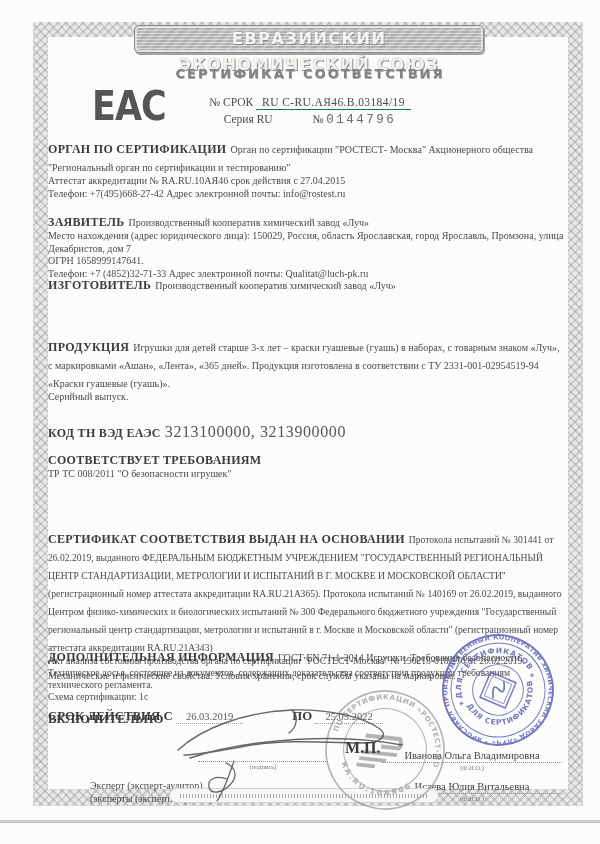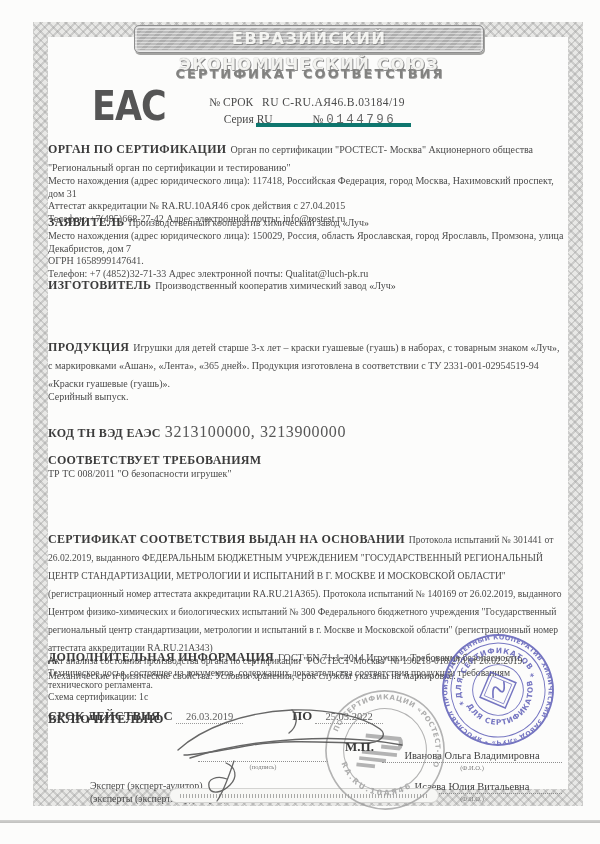--- a/index.html
+++ b/index.html
@@ -23,21 +23,21 @@
   .halftone::after{content:"";position:absolute;inset:0;border-radius:inherit;
     background:repeating-linear-gradient(0deg,rgba(252,252,251,.5) 0 1px,rgba(252,252,251,0) 1px 3px);
     pointer-events:none;}
   .eac{position:absolute;left:92px;top:82px;width:60px;
     font-family:"DejaVu Sans",sans-serif;font-weight:bold;font-size:38px;color:#555;
     transform:scale(.92,1.08);transform-origin:left top;letter-spacing:-1px;}
   .title{position:absolute;left:120px;top:66px;width:380px;text-align:center;
     font-family:"DejaVu Sans",sans-serif;font-weight:bold;font-size:13px;letter-spacing:2px;
     color:#828280;text-shadow:.5px .5px 0 #ababab;}
   .numrow{position:absolute;left:120px;top:96px;width:380px;text-align:center;font-size:11.5px;color:#4a4a4a;}
-  .numrow .numval{border-bottom:4px solid #0f766e;padding:0 6px 15px 6px;letter-spacing:.4px;}
+  .numrow .numval{border-bottom:1px solid #0f766e;padding:0 6px 1px 6px;letter-spacing:.4px;}
   .serrow{position:absolute;left:120px;top:113px;width:380px;text-align:center;font-size:11.5px;color:#4a4a4a;}
   .serrow .gap{display:inline-block;width:34px;}
   .mono{font-family:"Liberation Mono",monospace;font-size:12.5px;letter-spacing:2.5px;color:#6a6a6a;}
   
   .sec{position:absolute;left:48px;width:517px;}
   .sec p{margin:0;}
   .h{font-weight:bold;font-size:12px;color:#3c3c3c;letter-spacing:.3px;}
   .t{font-size:10px;line-height:12.5px;color:#4b4b4b;}
   .t9{font-size:9.6px;line-height:11.9px;color:#4b4b4b;}
   .code{font-size:16px;letter-spacing:.6px;color:#565656;}
@@ -46,21 +46,21 @@
   .validity .date{font-weight:normal;font-size:10.5px;color:#5f5f5f;border-bottom:1px dotted #9a9a9a;padding:0 10px 1px 10px;}
   .validity .po{margin-left:46px;}
   .inclusive{position:absolute;left:48px;top:712px;font-weight:bold;font-size:12.8px;color:#3c3c3c;}
   .signrow{position:absolute;left:90px;width:475px;font-size:10px;color:#4b4b4b;}
   .slabel{position:absolute;left:0;top:0;width:175px;line-height:12.5px;}
   .sline{position:absolute;left:108px;top:11px;width:130px;border-bottom:1px dotted #8f8f8f;}
   .scap{position:absolute;left:108px;top:13px;width:130px;text-align:center;font-size:6.5px;color:#7b7b7b;}
   .sname{position:absolute;left:292px;top:0;width:180px;text-align:center;font-size:10.5px;color:#434343;}
   .nline{position:absolute;left:292px;top:12px;width:180px;border-bottom:1px dotted #8f8f8f;}
   .ncap{position:absolute;left:292px;top:14px;width:180px;text-align:center;font-size:6.5px;color:#7b7b7b;}
-  .mp{position:absolute;left:345px;top:739px;font-weight:bold;font-size:13px;color:#3a3a3a;z-index:6;}
+  .mp{position:absolute;left:345px;top:739px;font-weight:bold;font-size:16px;color:#3a3a3a;z-index:6;}
   
   .stamp{position:absolute;pointer-events:none;}
   .stamp-gray{left:323px;top:688px;transform:rotate(18deg);opacity:.75;z-index:4;}
   .stamp-blue{left:440px;top:632px;transform:rotate(-22deg);opacity:.85;z-index:5;}
   .sig{position:absolute;z-index:5;}
   .stxt{font-family:"DejaVu Sans",sans-serif;font-weight:bold;}
   
   .microtext{position:absolute;left:170px;top:789px;width:268px;height:13px;border-radius:7px;
      background:#f7f7f5;box-shadow:0 0 0 1px #d4d4d2;z-index:3;}
   .microtext::after{content:"";position:absolute;left:10px;right:10px;top:5px;height:4px;
@@ -93,21 +93,20 @@
     <span>Серия</span>
     <span>RU</span>
     <span class="gap"></span>
     <span>№</span>
     <span class="mono">0144796</span>
   </div>
 
   <div class="sec" style="top:139px">
     <p><span class="h">ОРГАН ПО СЕРТИФИКАЦИИ</span>
        <span class="t">Орган по сертификации "РОСТЕСТ- Москва" Акционерного общества "Региональный орган по сертификации и тестированию"</span></p>
-    <p class="t">Место нахождения (адрес юридического лица): 117418, Российская Федерация, город Москва, Нахимовский проспект, дом 31</p>
     <p class="t">Аттестат аккредитации № RA.RU.10АЯ46 срок действия с 27.04.2015</p>
     <p class="t">Телефон: +7(495)668-27-42 Адрес электронной почты: info@rostest.ru</p>
   </div>
 
   <div class="sec" style="top:212px">
     <p><span class="h">ЗАЯВИТЕЛЬ</span>
        <span class="t">Производственный кооператив химический завод «Луч»</span></p>
     <p class="t">Место нахождения (адрес юридического лица): 150029, Россия, область Ярославская, город Ярославль, Промзона, улица Декабристов, дом 7</p>
     <p class="t">ОГРН 1658999147641.</p>
     <p class="t">Телефон: +7 (4852)32-71-33 Адрес электронной почты: Qualitat@luch-pk.ru</p>

